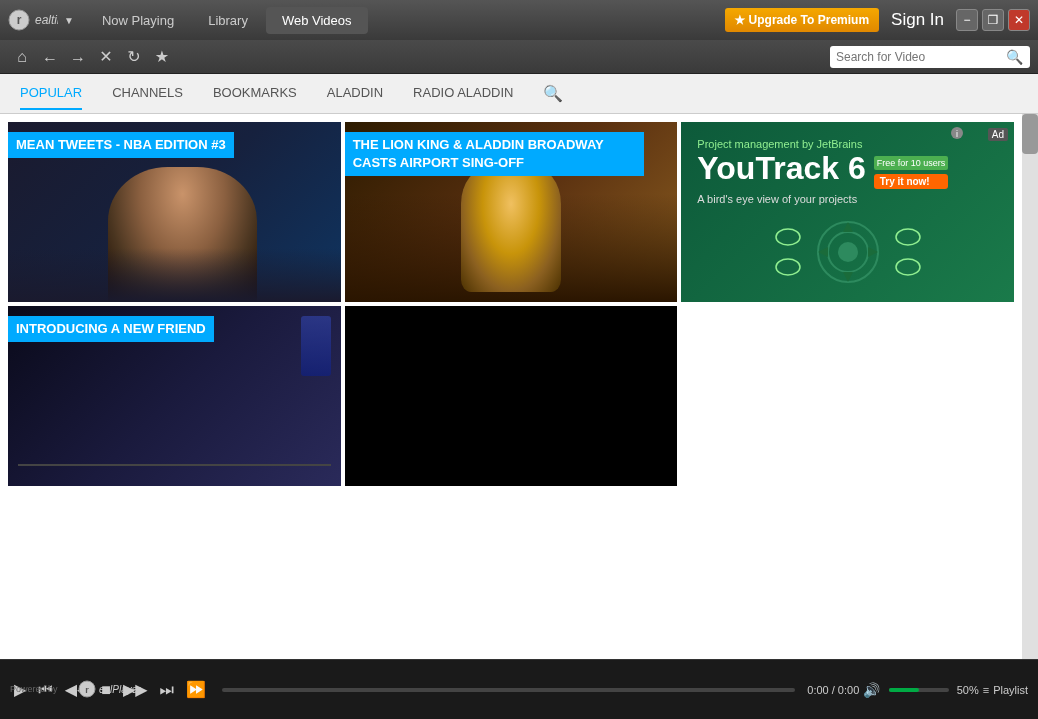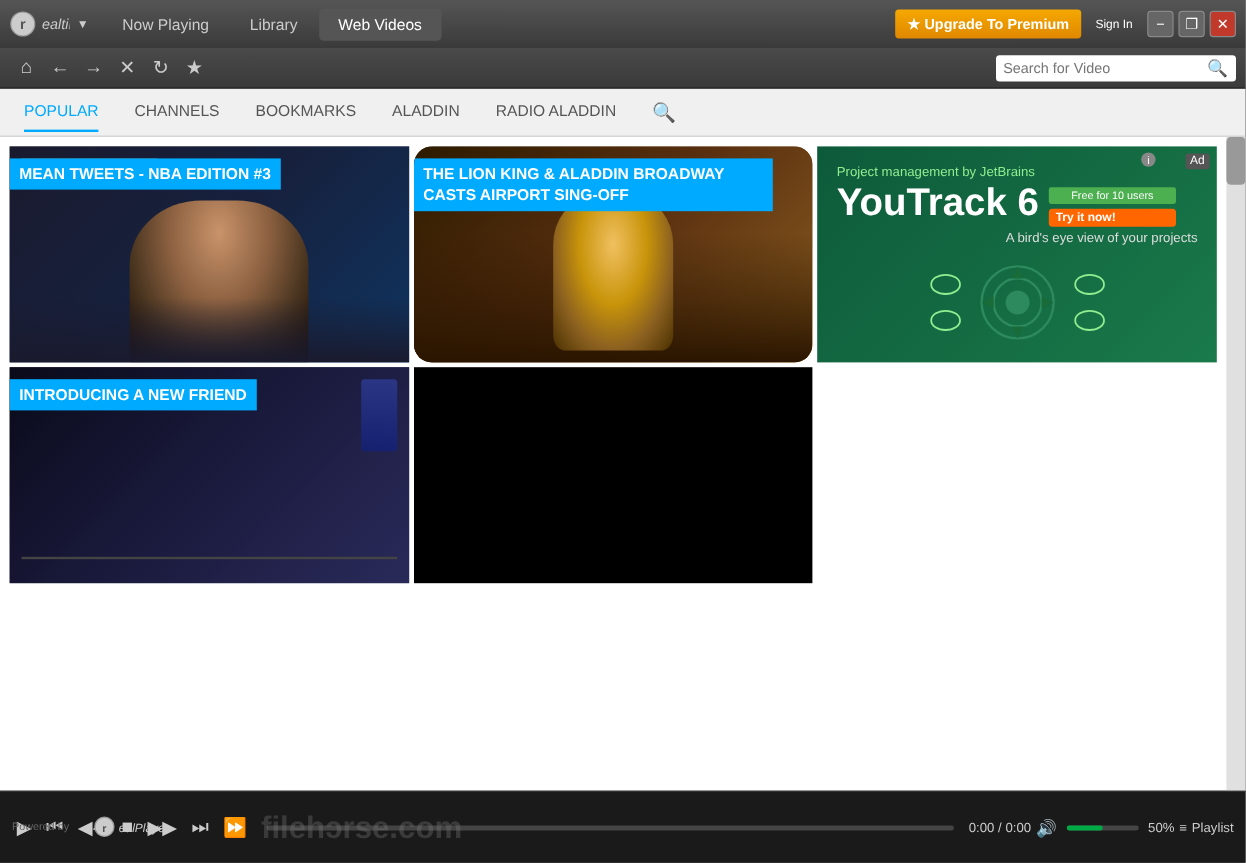--- a/index.html
+++ b/index.html
@@ -19,21 +19,21 @@
       border-radius: 4px 4px: 0 0; background: transparent;
     }
     .nav-tab.active { background: #555; color: #fff; border-radius: 4px; }
     #window-controls { margin-left: auto; display: flex; align-items: center; gap: 4px; }
     #upgrade-btn {
       background: linear-gradient(to bottom, #f5a800, #e08800);
       color: #fff; font-size: 12px; font-weight: bold;
       border: none; padding: 5px 10px; border-radius: 3px; cursor: pointer;
       display: flex; align-items: center; gap: 4px;
     }
-    #signin-btn { color: #fff; font-size: 10px; cursor: pointer; padding: 0 8px; }
+    #signin-btn { color: #fff; font-size: 17px; cursor: pointer; padding: 0 8px; }
     .win-btn {
       width: 22px; height: 22px; background: #666; border: 1px solid #888;
       color: #fff; font-size: 12px; cursor: pointer;
       display: flex; align-items: center; justify-content: center;
       border-radius: 3px;
     }
     .win-btn.close { background: #c0392b; }
 
     
     #toolbar {
@@ -97,36 +97,36 @@
     }
     .video-title-overlay {
       position: absolute; top: 10px; left: 0;
       background: #00aaff; color: #fff;
       font-size: 13px; font-weight: bold;
       padding: 4px 8px; line-height: 1.4;
       max-width: 90%;
     }
     
     .thumb-1 { background: linear-gradient(135deg, #1a1a2e 0%, #16213e 50%, #0f3460 100%); }
-    .thumb-2 { background: linear-gradient(135deg, #2d1b00 0%, #5a3010 50%, #8b5e20 100%); border-radius: 15px; }
+    .thumb-2 { background: linear-gradient(135deg, #2d1b00 0%, #5a3010 50%, #8b5e20 100%); }
     .thumb-4 { background: linear-gradient(135deg, #1a0a00 0%, #3d1a00 50%, #6b3010 100%); }
     .thumb-5 { background: linear-gradient(135deg, #0a0a1a 0%, #1a1a3d 50%, #2a2a5a 100%); }
     .thumb-6 { background: #000; }
     .ad-card {
       background: linear-gradient(135deg, #0d5a3a 0%, #1a7a4a 100%);
       color: #fff; padding: 16px; display: flex; flex-direction: column;
       height: 180px; position: relative;
     }
     .ad-card .ad-label {
       position: absolute; top: 6px; right: 6px;
       background: #555; color: #fff; font-size: 10px; padding: 1px 4px; border-radius: 2px;
     }
     .ad-card .ad-company { font-size: 11px; color: #90ee90; margin-bottom: 2px; }
     .ad-card .ad-title { font-size: 32px; font-weight: bold; color: #fff; line-height: 1; }
-    .ad-card .ad-subtitle { font-size: 11px; color: #ddd; margin-top: 4px; text-align: right; }
+    .ad-card .ad-subtitle { font-size: 11px; color: #ddd; margin-top: 4px; }
     .ad-card .ad-graphic {
       position: absolute; bottom: 10px; left: 10px; right: 10px;
       height: 80px; display: flex; align-items: center; justify-content: center;
     }
     
 
     
     #player-bar {
       height: 60px; background: #1a1a1a;
       border-top: 1px solid #333;
@@ -247,21 +247,21 @@
       <div style="position:absolute;top:4px;right:50px;">
         <svg width="14" height="14">
             <circle cx="7" cy="7" r="6" fill="#888"></circle>
             <text x="7" y="11" text-anchor="middle" font-size="9" fill="#fff">i</text>
           </svg>
       </div>
       <div class="ad-company">Project management by JetBrains</div>
       <div style="display:flex;align-items:flex-start;gap:8px;">
         <div class="ad-title">YouTrack 6</div>
         <div style="display:flex;flex-direction:column;gap:4px;margin-top:4px;">
-          <span style="background:#4caf50;color:#fff;font-size:9px;padding:2px 19px;border-radius:2px;">Free for 10 users</span>
+          <span style="background:#4caf50;color:#fff;font-size:9px;padding:2px 3px;border-radius:2px;">Free for 10 users</span>
           <span style="background:#ff6600;color:#fff;font-size:10px;font-weight:bold;padding:2px 6px;border-radius:3px;cursor:pointer;">Try it now!</span>
         </div>
       </div>
       <div class="ad-subtitle">A bird's eye view of your projects</div>
 
       <div class="ad-graphic">
         <svg width="160" height="70" viewBox="0 0 160 70">
           <circle cx="80" cy="35" r="30" fill="none" stroke="#2d8a5e" stroke-width="2"></circle>
           <circle cx="80" cy="35" r="20" fill="none" stroke="#2d8a5e" stroke-width="2"></circle>
           <circle cx="80" cy="35" r="10" fill="#2d8a5e"></circle>
@@ -332,15 +332,14 @@
     </div>
   </div>
 
   <div id="filehorse-brand">
     <span style="color:#666;font-size:9px;margin-right:20px;">Powered by</span>
     <svg width="80" height="18" viewBox="0 0 80 18">
       <circle cx="9" cy="9" r="8" fill="#ccc" stroke="#999" stroke-width="1"></circle>
       <text x="9" y="13" text-anchor="middle" font-size="9" font-weight="bold" fill="#555">r</text>
       <text x="21" y="13" font-size="10" font-style="italic" fill="#ccc">ealPlayer</text>
     </svg>
-    <span id="filehorse-text" style="font-size:26px;font-weight:bold;color:rgba(120,120,120,0.35);font-family:Arial;margin-left:60px;">filehɔrse.com</span>
   </div>
 </div>
 
 </body></html>

